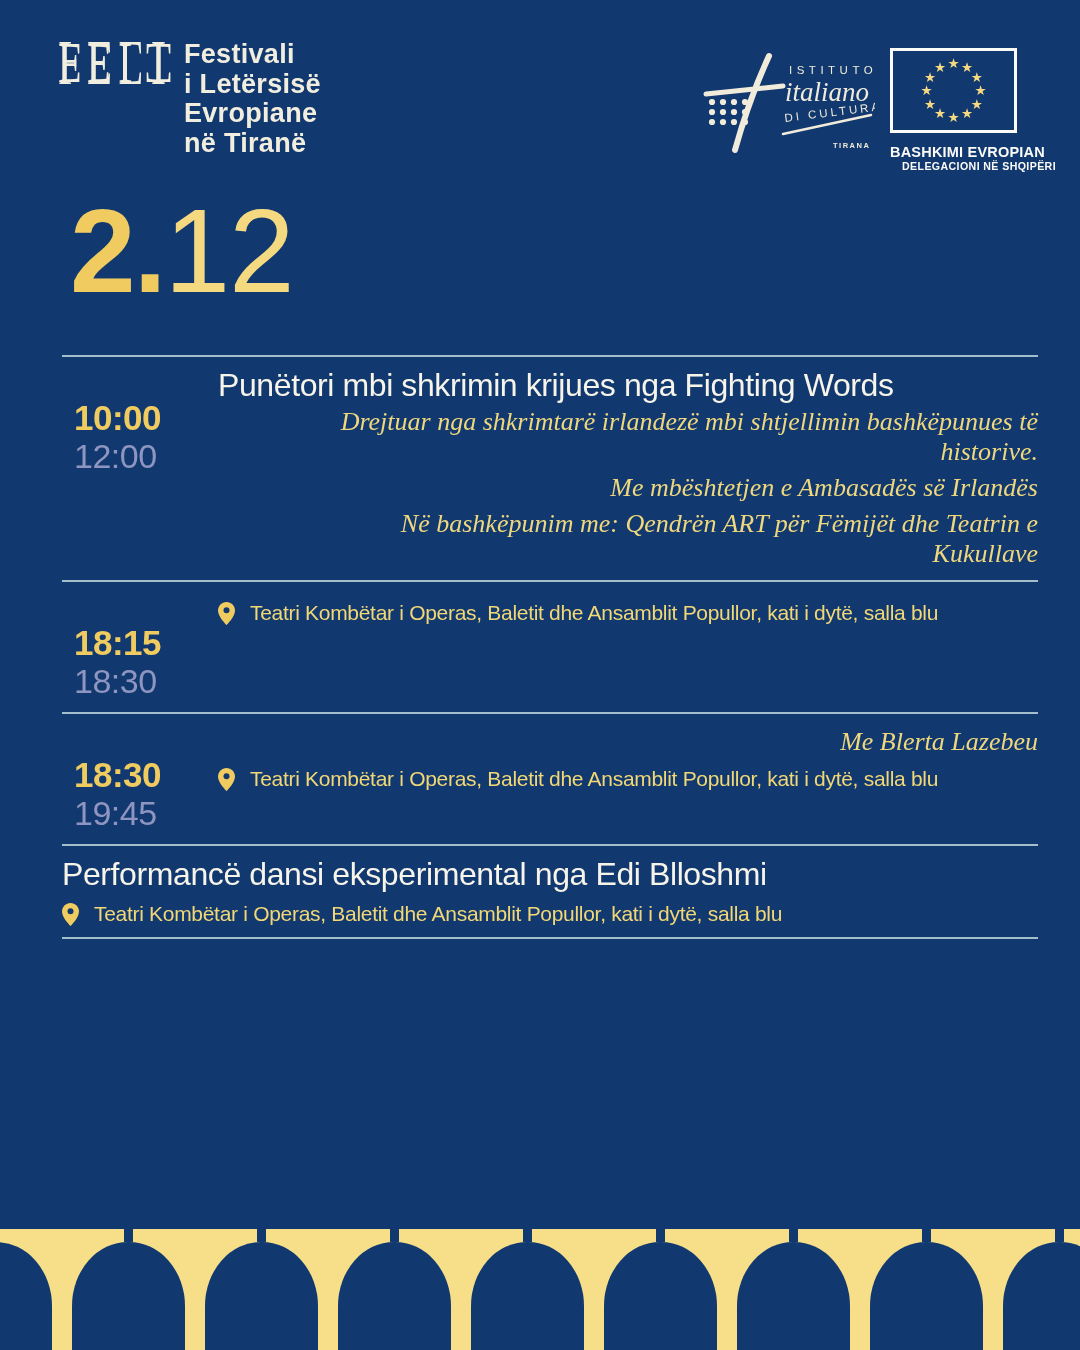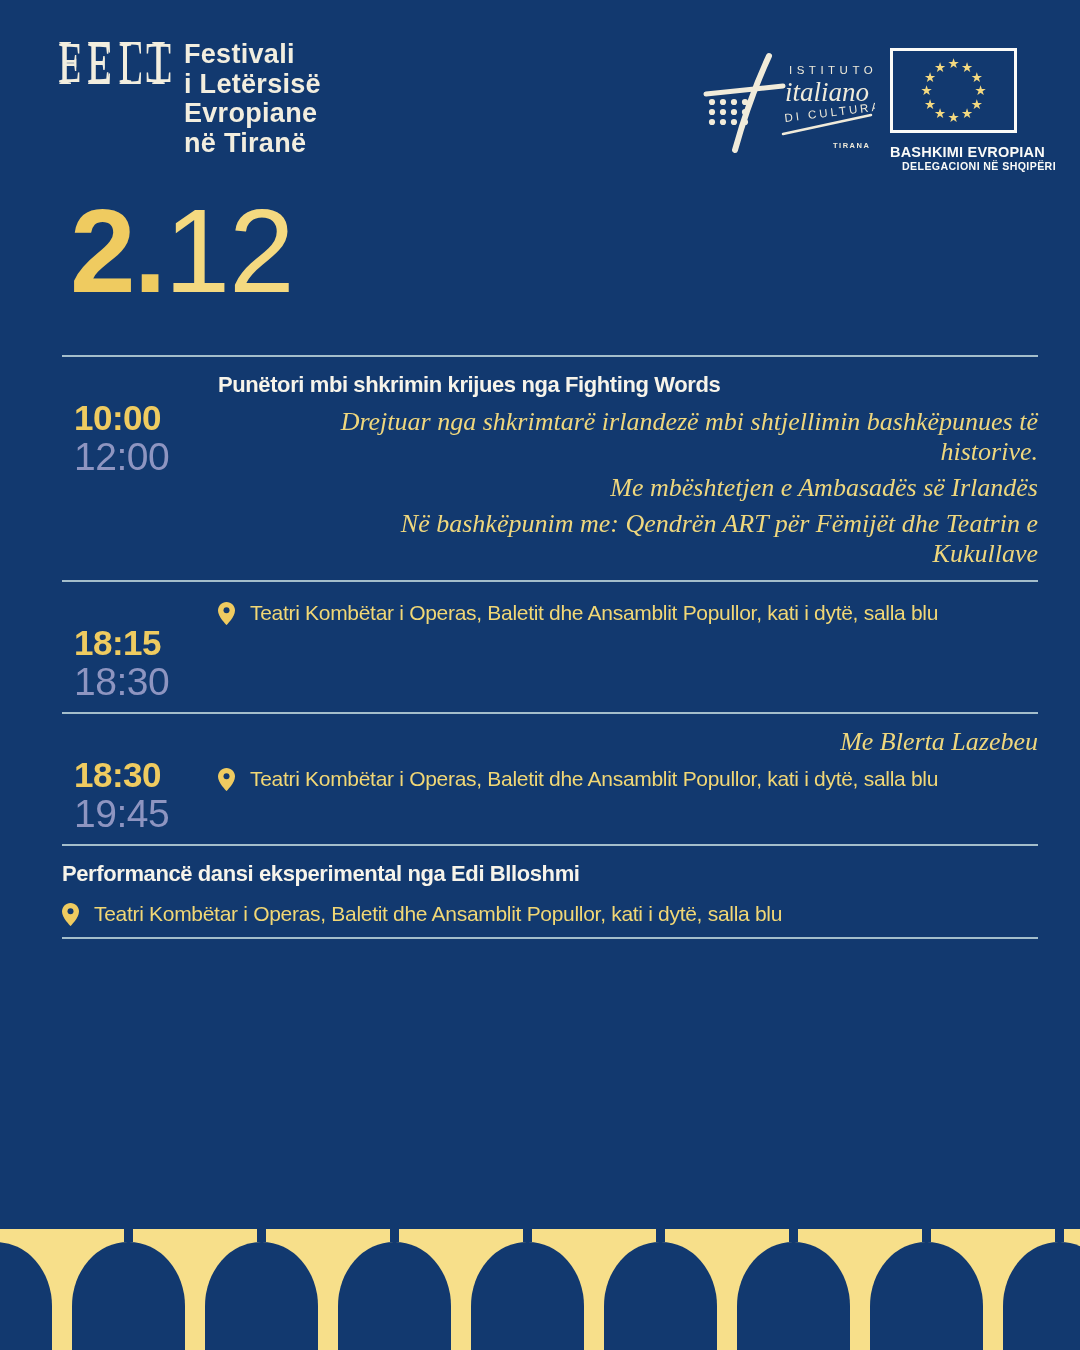--- a/index.html
+++ b/index.html
@@ -34,24 +34,24 @@
   
   .date{position:absolute;left:70px;top:192px;line-height:118px;white-space:nowrap;}
   .date-day{font-size:118px;font-weight:800;color:var(--gold);letter-spacing:-2px;}
   .date-month{font-size:118px;font-weight:100;color:var(--gold-light);letter-spacing:-1px;}
   
   .schedule{position:absolute;left:62px;top:355px;width:976px;}
   .event{display:flex;border-top:2px solid var(--divider);padding:9px 0 11px;}
   .end-rule{border-top:2px solid var(--divider);height:0;}
   .times{width:156px;flex:none;padding-left:12px;box-sizing:border-box;margin-top:32px;}
   .t-start{font-size:35px;line-height:39px;font-weight:700;color:var(--gold);letter-spacing:-.5px;}
-  .t-end{font-size:39px;line-height:39px;font-weight:400;color:var(--lavender);letter-spacing:-.5px;}
+  .t-end{font-size:34px;line-height:39px;font-weight:400;color:var(--lavender);letter-spacing:-.5px;}
   .body{flex:1;min-width:0;}
   .event h2{
-    margin:1px 0 2px;font-size:22px;line-height:36px;font-weight:700;
+    margin:1px 0 2px;font-size:32px;line-height:36px;font-weight:400;
     letter-spacing:-.4px;color:var(--title-white);white-space:pre-line;
   }
   .detail{
     margin:4px 0 0;font-family:"Liberation Serif",serif;font-style:italic;
     font-size:26px;line-height:30px;color:var(--gold-soft);white-space:pre-line;text-align:right;
   }
   .detail + .detail{margin-top:6px;}
   .loc{display:flex;align-items:center;gap:15px;margin-top:10px;}
   .loc-text{font-size:21px;color:var(--gold-loc);letter-spacing:-.3px;white-space:nowrap;}
   .pin{flex:none;}

